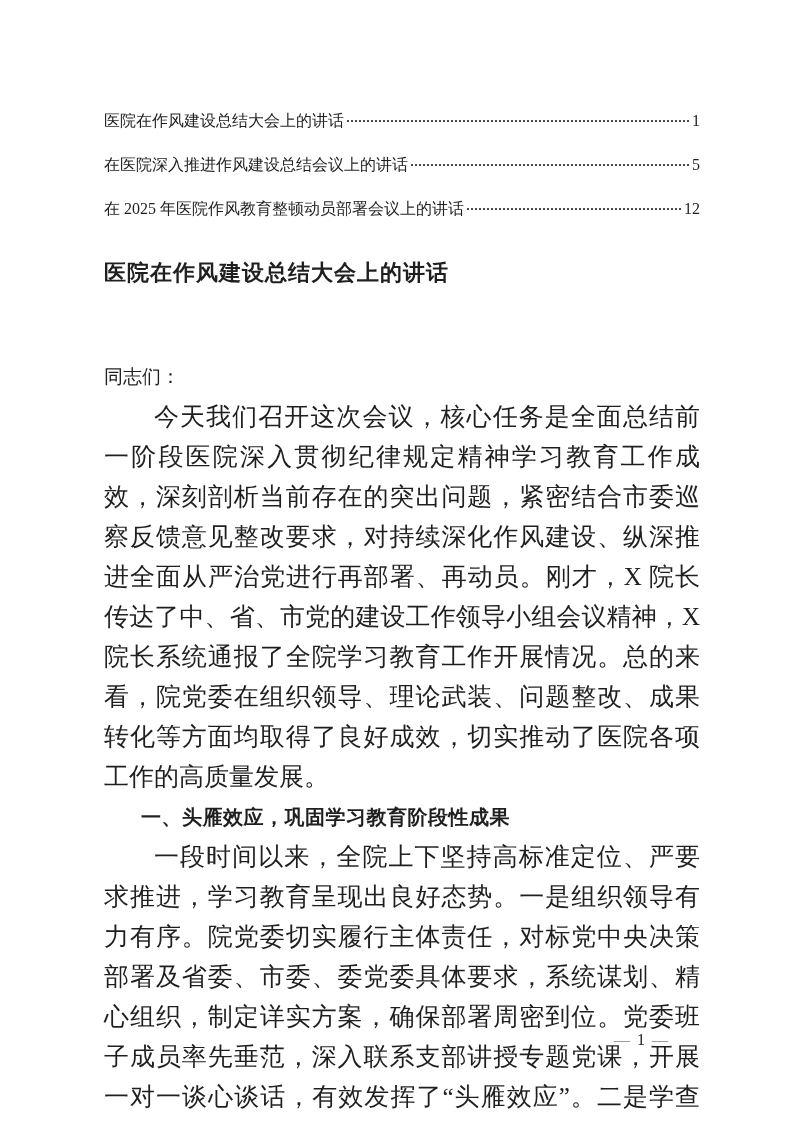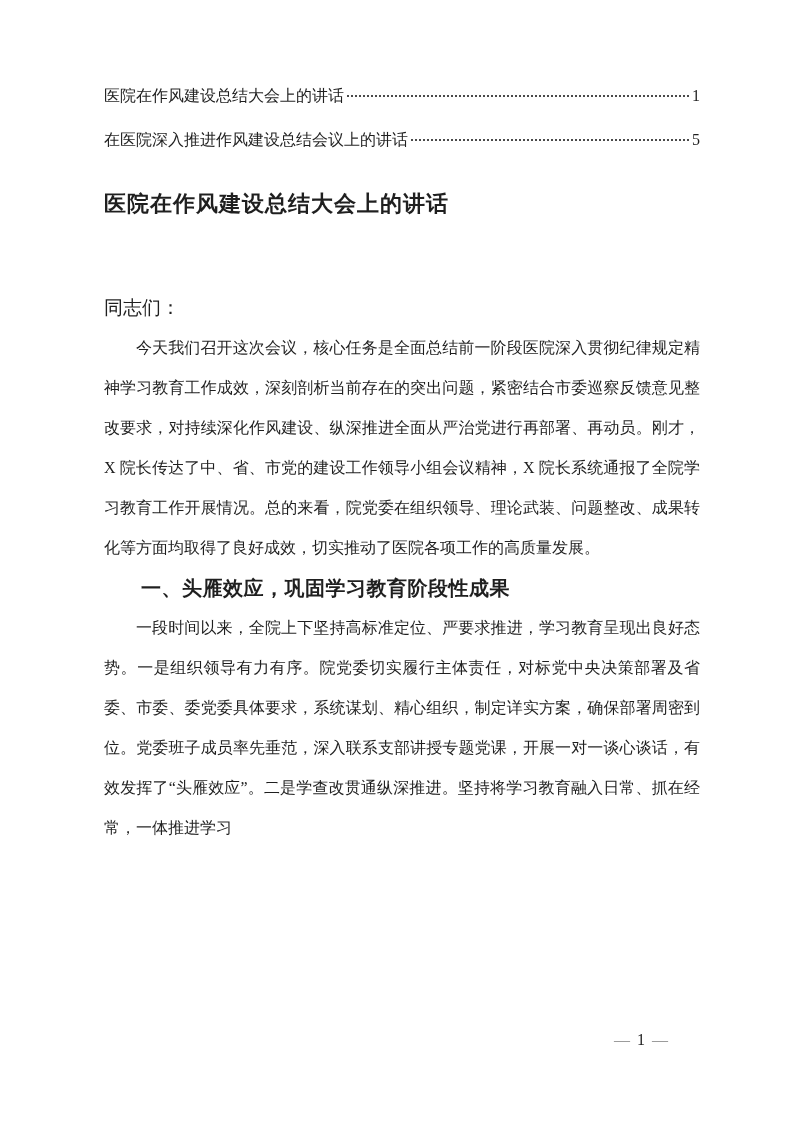--- a/index.html
+++ b/index.html
@@ -2,21 +2,21 @@
 <html><head>
 <meta charset="utf-8">
 <style>
   html,body { margin:0; padding:0; background:#e8e8e8; }
   .page {
     position:relative;
     width:793px; height:1122px;
     margin:0 auto;
     background:#ffffff;
     box-sizing:border-box;
-    padding:86px 93px 0 104px;
+    padding:111px 93px 0 104px;
     color:#1f1f1f;
     overflow:hidden;
     font-family:"Liberation Serif","DejaVu Serif",serif;
   }
   
   .toc { margin-bottom:40px; }
   .toc-row {
     display:flex; align-items:baseline;
     font-size:16px; line-height:20px;
     margin-bottom:24px;
@@ -36,21 +36,21 @@
     font-family:"Liberation Sans","DejaVu Sans",sans-serif;
     font-size:22px; font-weight:700; line-height:28px;
     margin:0; letter-spacing:1px;
   }
   .salutation {
     margin-top:70px;
     font-size:19px; line-height:40px;
   }
   p.body-para {
     margin:0;
-    font-size:16px; line-height:40px;
+    font-size:25px; line-height:40px;
     text-align:justify;
     text-indent:2em;
   }
   .section-heading {
     font-family:"Liberation Sans","DejaVu Sans",sans-serif;
     font-size:20px; font-weight:700;
     line-height:40px;
     text-indent:1.85em;
     margin:0;
     letter-spacing:0.5px;
@@ -73,20 +73,25 @@
     <div class="toc-row">
       <span class="toc-title">医院在作风建设总结大会上的讲话</span>
       <span class="toc-leader"></span>
       <span class="toc-page">1</span>
     </div>
     <div class="toc-row">
       <span class="toc-title">在医院深入推进作风建设总结会议上的讲话</span>
       <span class="toc-leader"></span>
       <span class="toc-page">5</span>
     </div>
+    <div class="toc-row">
+      <span class="toc-title">在 2025 年医院作风教育整顿动员部署会议上的讲话</span>
+      <span class="toc-leader"></span>
+      <span class="toc-page">12</span>
+    </div>
   </div>
 
   <h1 class="doc-title">医院在作风建设总结大会上的讲话</h1>
 
   <div class="salutation">同志们：</div>
 
   <p class="body-para">今天我们召开这次会议，核心任务是全面总结前一阶段医院深入贯彻纪律规定精神学习教育工作成效，深刻剖析当前存在的突出问题，紧密结合市委巡察反馈意见整改要求，对持续深化作风建设、纵深推进全面从严治党进行再部署、再动员。刚才，X 院长传达了中、省、市党的建设工作领导小组会议精神，X 院长系统通报了全院学习教育工作开展情况。总的来看，院党委在组织领导、理论武装、问题整改、成果转化等方面均取得了良好成效，切实推动了医院各项工作的高质量发展。</p>
 
   <h2 class="section-heading">一、头雁效应，巩固学习教育阶段性成果</h2>
 

